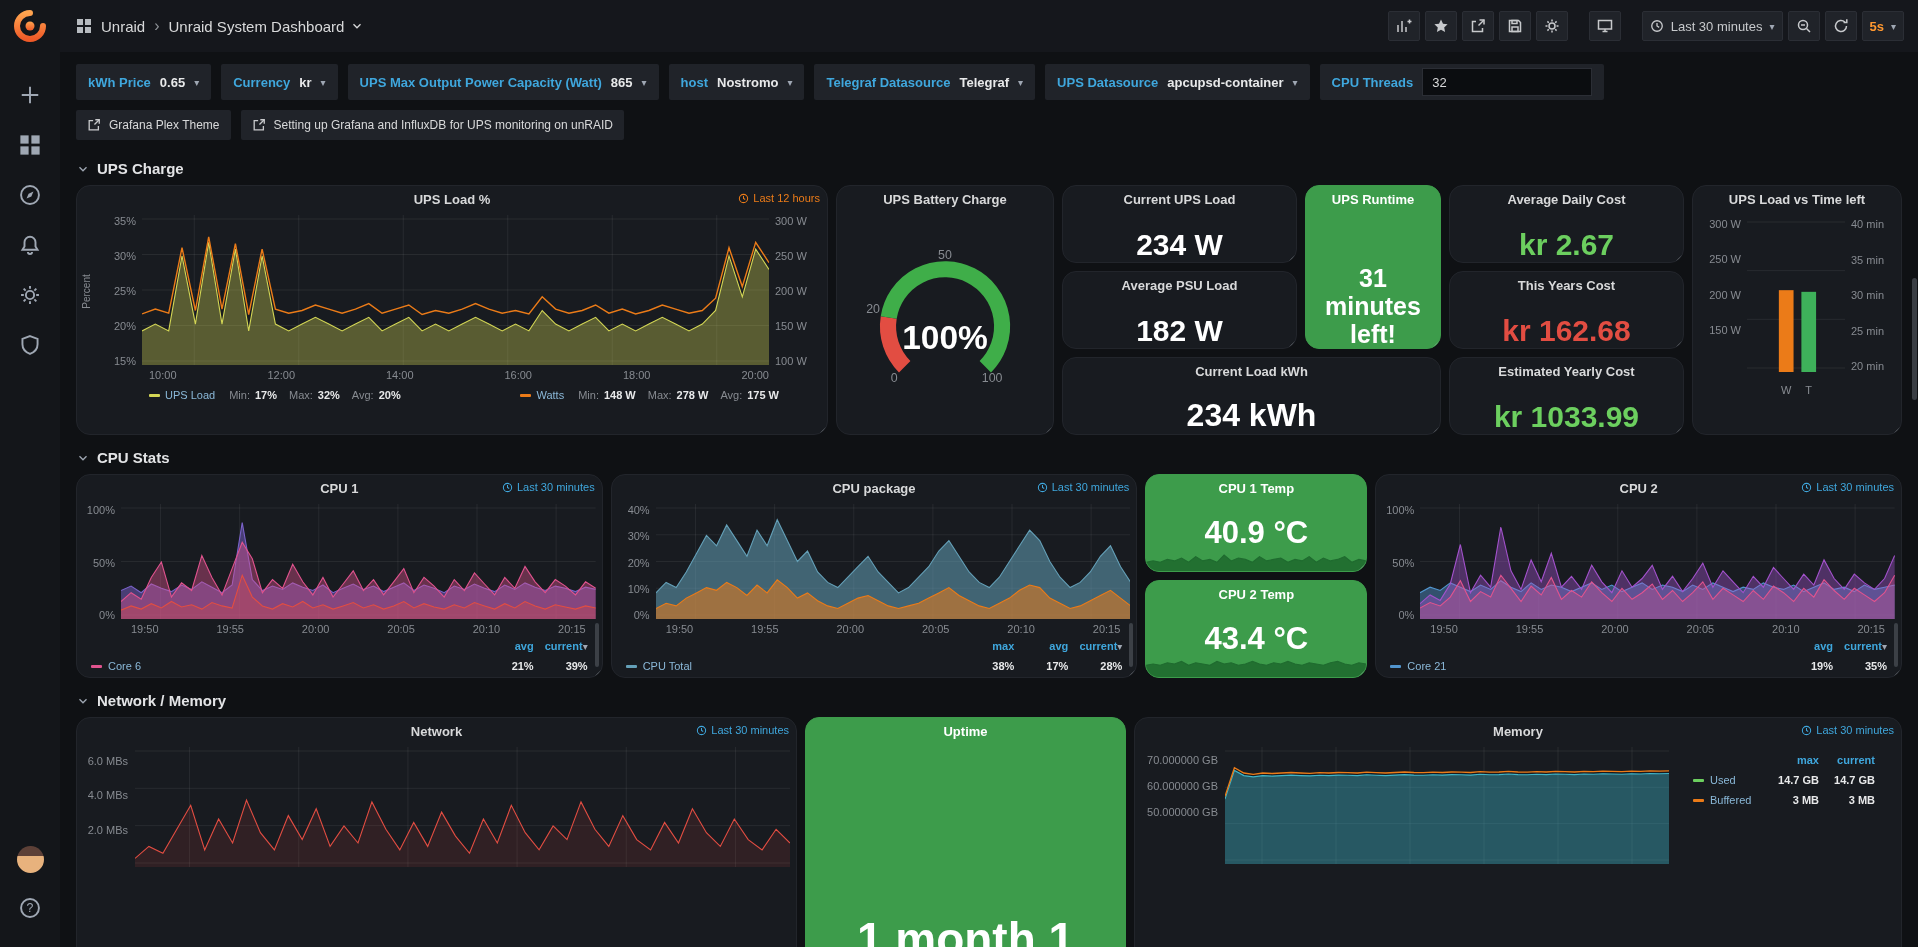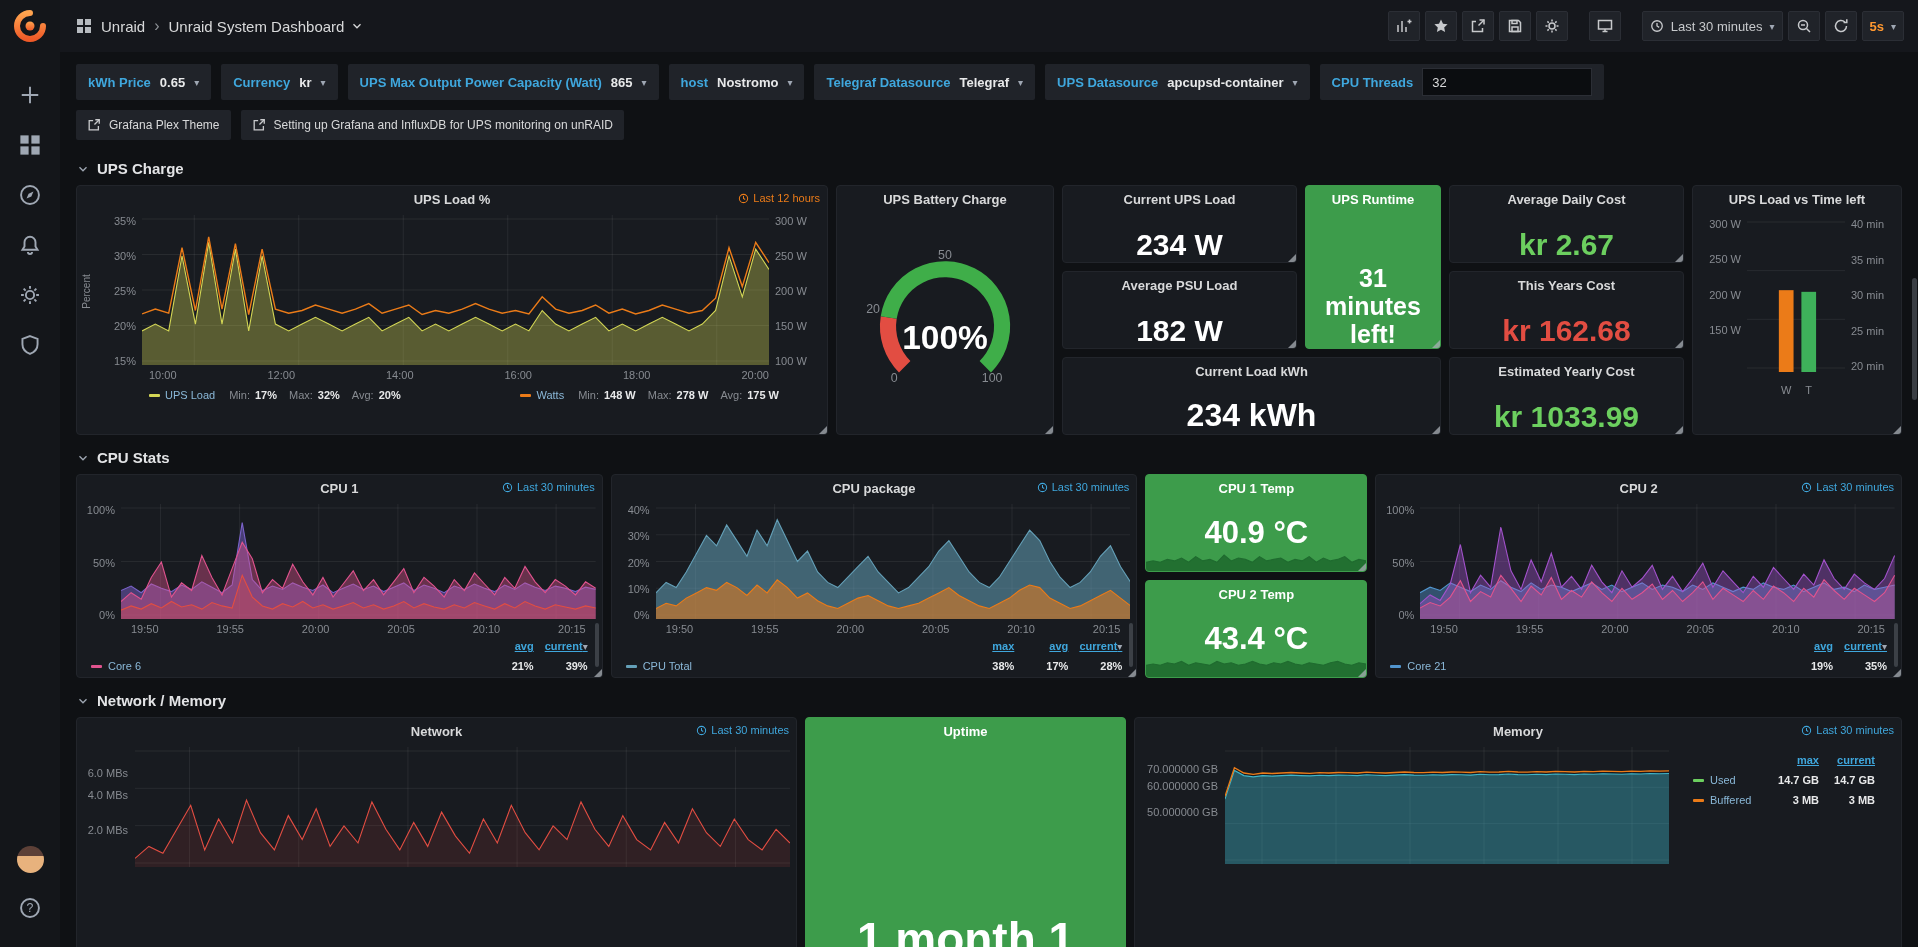--- a/index.html
+++ b/index.html
@@ -56,21 +56,21 @@
   .section-head { display:flex; align-items:center; gap:7px; height:24px; margin-top:14px; font-size:15px; font-weight:700; color:#e3e4e6; cursor:pointer; }
   .section-head:first-child { margin-top:12px; }
   .section-head .icon14 { color:#9fa7b3; }
 
   .row-ups { margin-top:8px; display:grid; grid-template-columns:752px 218px 1fr 210px; gap:8px; height:250px; flex-shrink:0; }
   .stats-grid { display:grid; grid-template-columns:1fr 136px 1fr; grid-template-rows:1fr 1fr 1fr; gap:8px; }
   .row-cpu { margin-top:8px; display:grid; grid-template-columns:1fr 1fr 222px 1fr; gap:8px; height:204px; flex-shrink:0; }
   .temp-col { display:grid; grid-template-rows:1fr 1fr; gap:8px; }
   .row-net { margin-top:8px; display:grid; grid-template-columns:721px 321px 1fr; gap:8px; height:250px; flex-shrink:0; }
 
-  .panel { background:#181b20; border:1px solid #22252b; border-radius:4px; position:relative; overflow:hidden; }
+  .panel { background:#181b20; border:1px solid #22252b; border-radius:14px; position:relative; overflow:hidden; }
   .panel.green { background:#3d9c4b; border-color:#3d9c4b; }
   .panel-title { height:26px; display:flex; align-items:center; justify-content:center; font-weight:600; color:#d8d9da; cursor:pointer; }
   .green .panel-title { color:#fff; }
   .time-info { position:absolute; top:6px; right:7px; display:flex; align-items:center; gap:4px; font-size:11px; z-index:3; }
   .time-info .icon14 { width:11px; height:11px; }
   .ti-orange { color:#eb7b18; }
   .ti-blue { color:#3fa7dd; }
   .corner { position:absolute; right:0; bottom:0; width:0; height:0; border-left:8px solid transparent; border-bottom:8px solid #aab0b6; opacity:.75; cursor:nwse-resize; }
 
   .graph-body { display:flex; padding:3px 6px 0 2px; }
@@ -93,21 +93,21 @@
 
   .legend-ups { display:flex; justify-content:space-between; padding:8px 48px 0 72px; font-size:11px; }
   .leg-item { display:flex; align-items:center; gap:5px; cursor:pointer; }
   .leg-dash { width:11px; height:3px; border-radius:1px; flex-shrink:0; }
   .leg-name { color:#8ab8d8; margin-right:2px; }
   .leg-k { color:#878b91; margin-left:7px; }
   .leg-v { color:#e8e9ea; font-weight:700; }
 
   .legend-table { margin:5px 14px 0 14px; font-size:11px; }
   .lt-head { display:flex; justify-content:flex-end; align-items:center; color:#3fa7dd; font-weight:700; }
-  .lt-head .cell { width:54px; text-align:right;text-decoration:underline; }
+  .lt-head .cell { width:54px; text-align:right; }
   .lt-row { display:flex; align-items:center; margin-top:8px; cursor:pointer; }
   .lt-row .nm { display:flex; gap:6px; align-items:center; color:#8ab8d8; flex:1; }
   .lt-row .cell { width:54px; text-align:right; color:#e8e9ea; font-weight:700; }
   .leg-scroll { position:absolute; right:3px; bottom:10px; width:4px; height:44px; background:#3c4046; border-radius:2px; cursor:pointer; }
 
   .stat-body { position:absolute; inset:24px 0 0 0; display:flex; align-items:flex-end; justify-content:center; text-align:center; }
   .stat-value { font-size:32px; font-weight:700; color:#fff; }
   .stat-value.sm { font-size:30px; }
   .stat-green { color:#6ccf5f; }
   .stat-red { color:#e24d42; }
@@ -843,21 +843,21 @@
             <span class="icon14">
               <svg viewBox="0 0 16 16">
                   <circle cx="8" cy="8" r="6"></circle>
                   <path d="M8 4.5V8l2.5 1.5"></path>
                 </svg>
             </span>
             <span>Last 30 minutes</span>
           </div>
           <div class="graph-body">
             <div class="net-yaxis">
-              <span style="top:20px">6.0 MBs</span>
+              <span style="top:8px">6.0 MBs</span>
               <span style="top:42px">4.0 MBs</span>
               <span style="top:77px">2.0 MBs</span>
             </div>
             <div class="plot chart-net">
               <div class="chart"><svg width="100%" height="100%" viewBox="0 0 655 120" preserveAspectRatio="none">
                     <line x1="0" y1="4" x2="655" y2="4" stroke="rgba(255,255,255,0.07)"></line>
                     <line x1="0" y1="41.333333333333336" x2="655" y2="41.333333333333336" stroke="rgba(255,255,255,0.07)"></line>
                     <line x1="0" y1="78.66666666666667" x2="655" y2="78.66666666666667" stroke="rgba(255,255,255,0.07)"></line>
                     <line x1="0" y1="116" x2="655" y2="116" stroke="rgba(255,255,255,0.07)"></line>
                     <line x1="54.583333333333336" y1="0" x2="54.583333333333336" y2="120" stroke="rgba(255,255,255,0.07)"></line>
@@ -888,21 +888,21 @@
             <span class="icon14">
               <svg viewBox="0 0 16 16">
                   <circle cx="8" cy="8" r="6"></circle>
                   <path d="M8 4.5V8l2.5 1.5"></path>
                 </svg>
             </span>
             <span>Last 30 minutes</span>
           </div>
           <div class="graph-body">
             <div class="mem-yaxis">
-              <span style="top:16px">70.000000 GB</span>
+              <span style="top:7px">70.000000 GB</span>
               <span style="top:33px">60.000000 GB</span>
               <span style="top:59px">50.000000 GB</span>
             </div>
             <div class="plot chart-mem">
               <div class="chart"><svg width="100%" height="100%" viewBox="0 0 444 117" preserveAspectRatio="none">
                     <line x1="0" y1="4" x2="444" y2="4" stroke="rgba(255,255,255,0.07)"></line>
                     <line x1="0" y1="40.333333333333336" x2="444" y2="40.333333333333336" stroke="rgba(255,255,255,0.07)"></line>
                     <line x1="0" y1="76.66666666666667" x2="444" y2="76.66666666666667" stroke="rgba(255,255,255,0.07)"></line>
                     <line x1="0" y1="113" x2="444" y2="113" stroke="rgba(255,255,255,0.07)"></line>
                     <line x1="37" y1="0" x2="37" y2="117" stroke="rgba(255,255,255,0.07)"></line>

